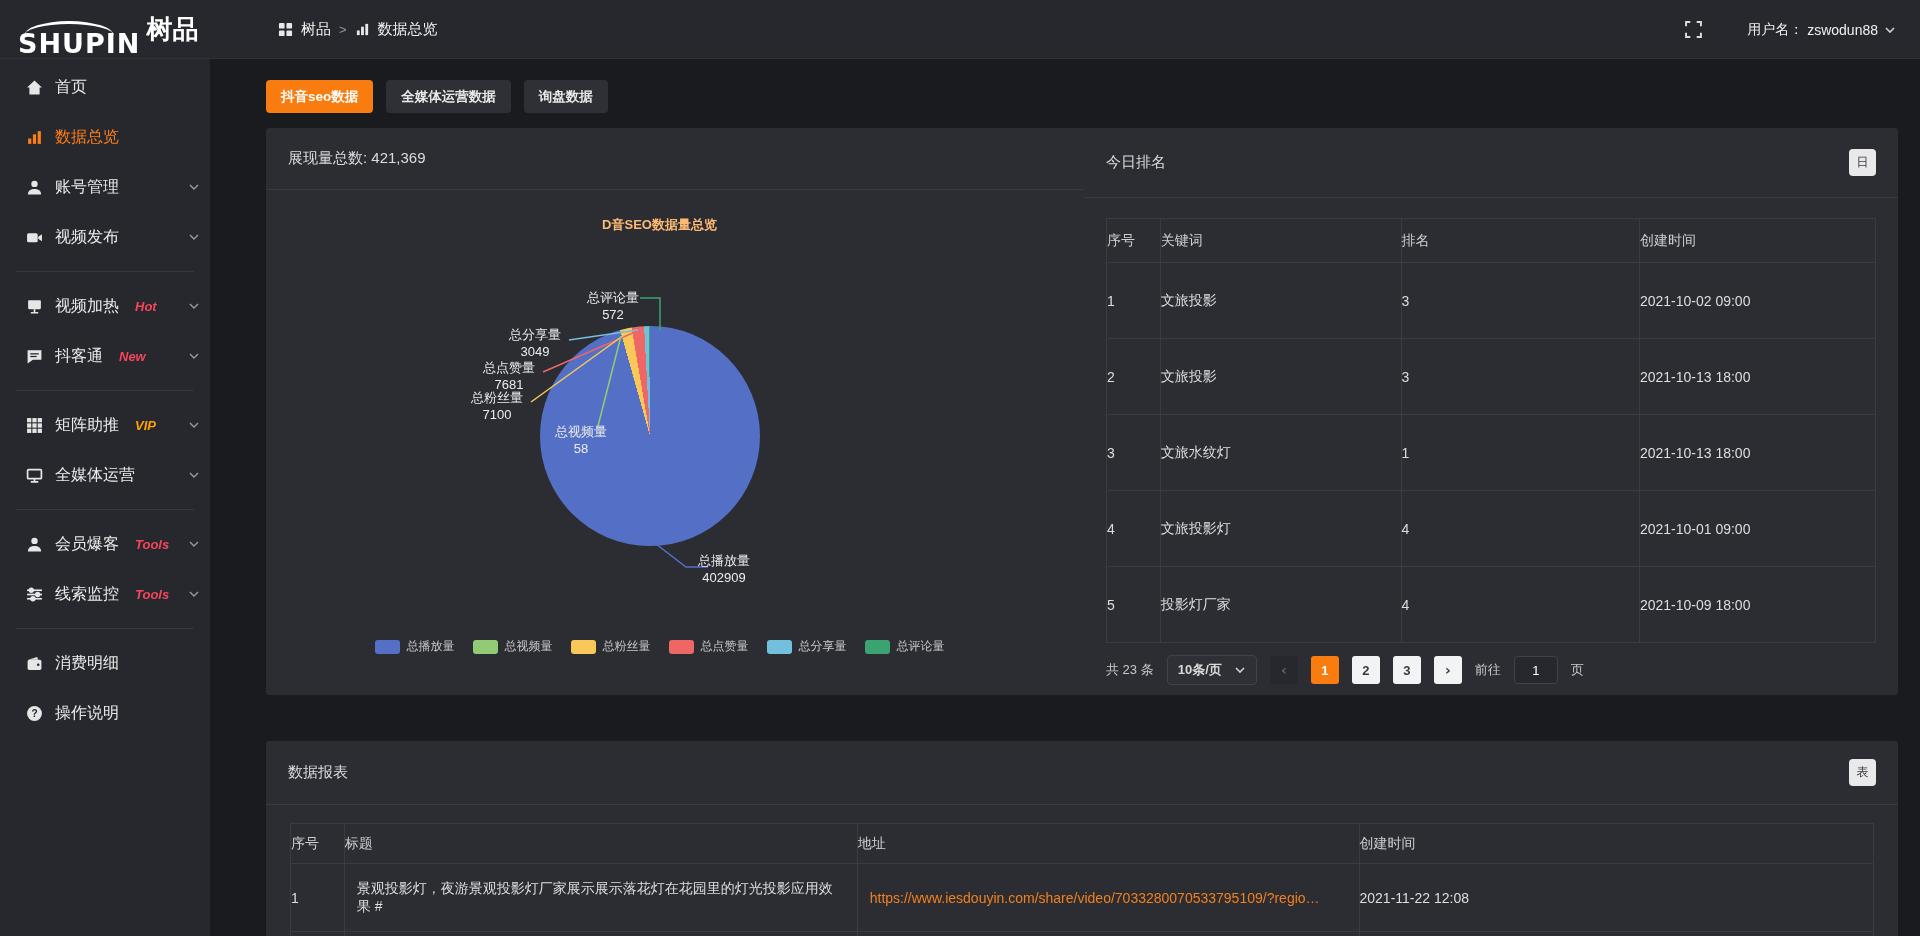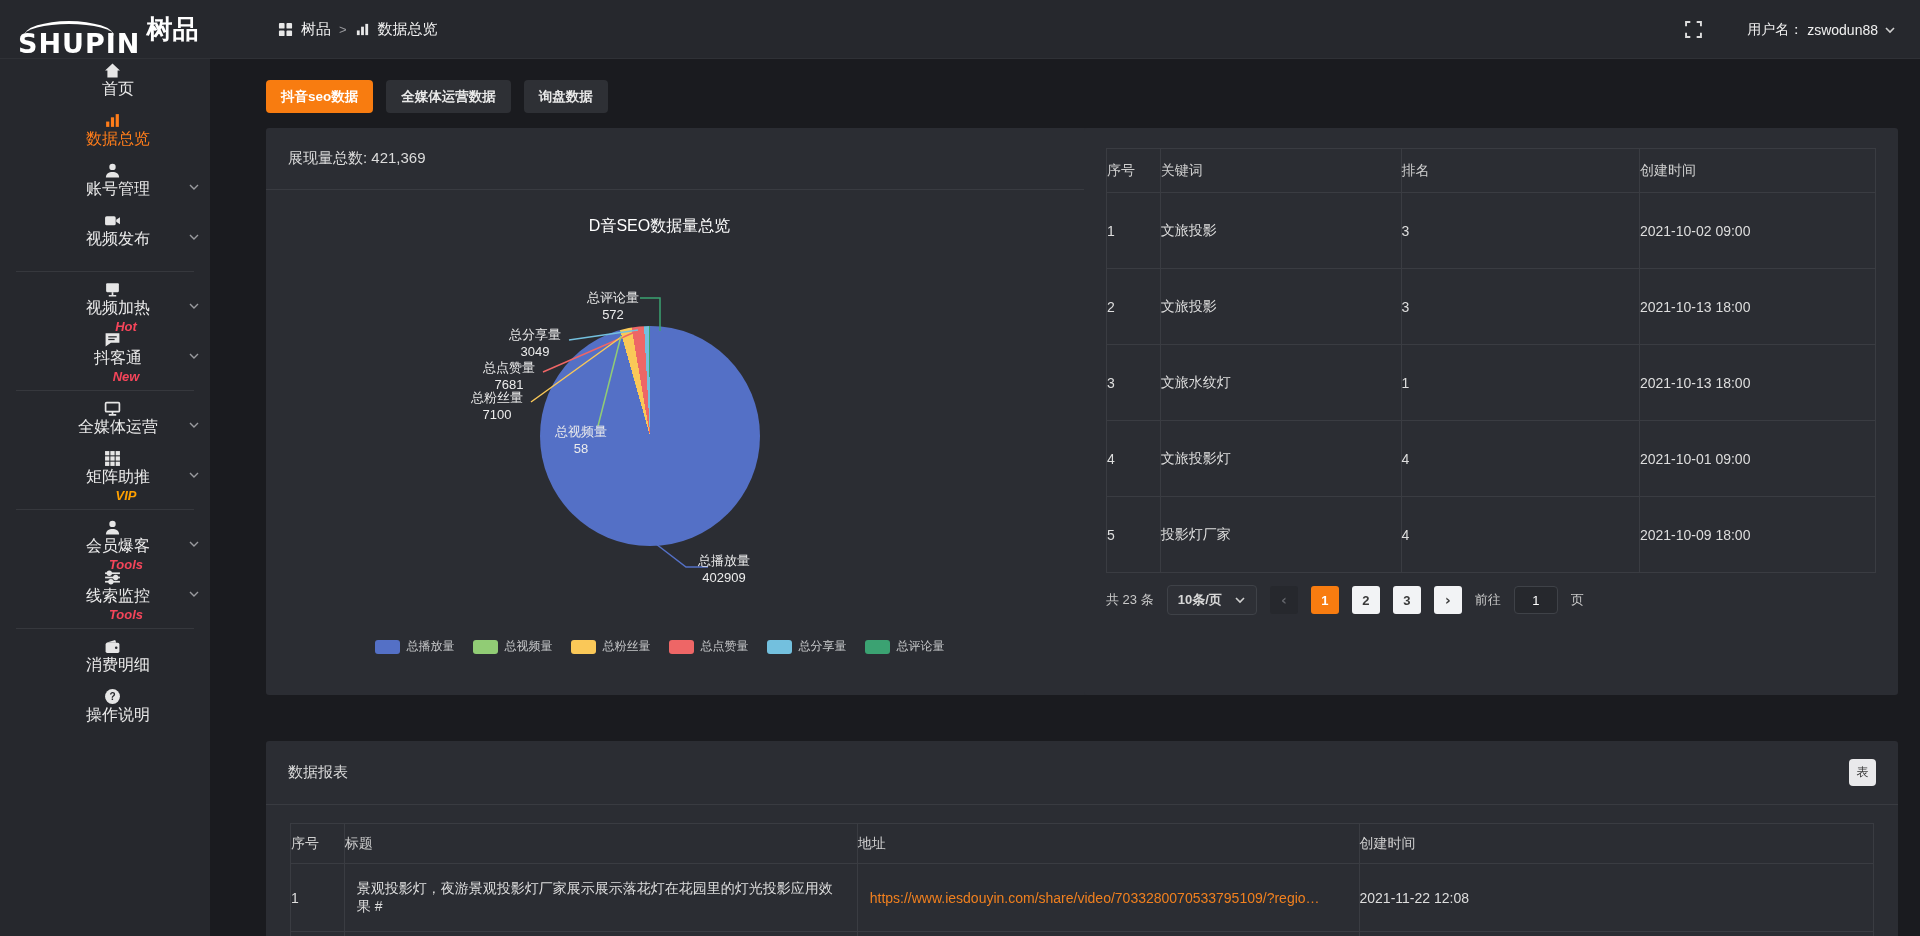--- a/index.html
+++ b/index.html
@@ -16,21 +16,21 @@
   .breadcrumb { position:absolute; left:278px; top:0; height:59px; display:flex; align-items:center; gap:8px; font-size:15px; color:#f2f2f2; }
   .bc-sep { color:#9a9b9f; font-size:13px; }
   .bc-ic { display:inline-flex; width:15px; height:15px; color:#e8e8e8; }
   .topbar-right { position:absolute; right:24px; top:0; height:59px; display:flex; align-items:center; gap:20px; }
   .fullscreen { width:17px; height:17px; display:inline-flex; cursor:pointer; color:#dcdcdc; }
   .userbox { display:flex; align-items:center; gap:4px; font-size:14px; color:#f0f0f0; cursor:pointer;margin-left:25px; }
   .chev-down { display:inline-flex; width:12px; height:12px; color:#cfcfcf; margin-left:2px; }
 
   
   .sidebar { position:absolute; left:0; top:59px; width:210px; height:877px; background:#26282d; z-index:4; }
-  .side-item { position:relative; height:50px; display:flex; align-items:center; padding-left:26px; cursor:pointer; color:#ebebeb;flex-direction:column; }
+  .side-item { position:relative; height:50px; display:flex; align-items:center; padding-left:26px; cursor:pointer; color:#ebebeb; }
   .side-item:first-child { margin-top:3px; }
   .s-icon { display:inline-flex; width:17px; height:17px; margin-right:12px; color:#e6e6e6; flex:none; }
   .s-label { font-size:16px; }
   .side-item.active { color:var(--sidebar_active,#ff7d1a); }
   .side-item.active .s-icon { color:var(--sidebar_active,#ff7d1a); }
   .s-badge { font-size:13px; font-weight:bold; font-style:italic; margin-left:16px; }
   .badge-red { color:var(--hot,#f5455a); }
   .badge-orange { color:var(--vip,#ffa000); }
   .s-chev { position:absolute; right:10px; top:19px; width:12px; height:12px; color:#9a9b9f; display:inline-flex; }
   .side-divider { height:1px; background:#36383d; margin:9px 16px; }
@@ -49,21 +49,21 @@
   .corner-light { background:#e9e9eb; color:#3a3a3a; }
 
   #panel-overview { left:266px; top:128px; width:948px; height:567px; }
   #panel-ranking  { left:1084px; top:128px; width:814px; height:567px; }
   #panel-ranking .panel-header { height:70px; }
   #panel-report   { left:266px; top:741px; width:1632px; height:280px; }
   #panel-report .panel-header { height:64px; }
 
   
   .chart-area { position:relative; width:787px; height:505px; }
-  .chart-title { position:absolute; top:26px; left:0; width:100%; text-align:center; font-size:16px; font-weight:normal; color:#ffffff; }
+  .chart-title { position:absolute; top:26px; left:0; width:100%; text-align:center; font-size:13px; font-weight:bold; color:#fdba74; }
   .pie { position:absolute; left:274px; top:136px; width:220px; height:220px; border-radius:50%; background:#5470c6; }
   .connectors { position:absolute; left:0; top:0; }
   .connectors polyline { fill:none; stroke-width:1.5; }
   .plabel { position:absolute; width:96px; display:flex; flex-direction:column; align-items:center; font-size:13px; line-height:17px; color:#ececec; }
   .pl-comment { left:299px; top:99px; }
   .pl-share   { left:221px; top:136px; }
   .pl-like    { left:195px; top:169px; }
   .pl-fans    { left:183px; top:199px; }
   .pl-video   { left:267px; top:233px; }
   .pl-play    { left:410px; top:362px; }
@@ -249,51 +249,51 @@
       <span class="s-chev">
           <svg viewBox="0 0 12 12" fill="none" stroke="currentColor" stroke-width="1.4">
             <path d="M2 4l4 4 4-4"></path>
           </svg>
         </span>
     </div>
     <div class="side-divider"></div>
     <div class="side-item">
       <span class="s-icon">
           <svg viewBox="0 0 16 16">
-            <g fill="none" stroke="currentColor" stroke-width="1.6">
-              <rect x="1.5" y="2.5" width="13" height="8.5" rx="1"></rect>
-              <path d="M8 11v2.5M4.5 14h7"></path>
-            </g>
-          </svg>
-        </span>
-      <span class="s-label">全媒体运营</span>
-      <span class="s-chev">
-          <svg viewBox="0 0 12 12" fill="none" stroke="currentColor" stroke-width="1.4">
-            <path d="M2 4l4 4 4-4"></path>
-          </svg>
-        </span>
-    </div>
-    <div class="side-item">
-      <span class="s-icon">
-          <svg viewBox="0 0 16 16">
             <g fill="currentColor">
               <rect x="1" y="1" width="4" height="4"></rect>
               <rect x="6" y="1" width="4" height="4"></rect>
               <rect x="11" y="1" width="4" height="4"></rect>
               <rect x="1" y="6" width="4" height="4"></rect>
               <rect x="6" y="6" width="4" height="4"></rect>
               <rect x="11" y="6" width="4" height="4"></rect>
               <rect x="1" y="11" width="4" height="4"></rect>
               <rect x="6" y="11" width="4" height="4"></rect>
               <rect x="11" y="11" width="4" height="4"></rect>
             </g>
           </svg>
         </span>
       <span class="s-label">矩阵助推</span>
       <span class="s-badge badge-orange">VIP</span>
+      <span class="s-chev">
+          <svg viewBox="0 0 12 12" fill="none" stroke="currentColor" stroke-width="1.4">
+            <path d="M2 4l4 4 4-4"></path>
+          </svg>
+        </span>
+    </div>
+    <div class="side-item">
+      <span class="s-icon">
+          <svg viewBox="0 0 16 16">
+            <g fill="none" stroke="currentColor" stroke-width="1.6">
+              <rect x="1.5" y="2.5" width="13" height="8.5" rx="1"></rect>
+              <path d="M8 11v2.5M4.5 14h7"></path>
+            </g>
+          </svg>
+        </span>
+      <span class="s-label">全媒体运营</span>
       <span class="s-chev">
           <svg viewBox="0 0 12 12" fill="none" stroke="currentColor" stroke-width="1.4">
             <path d="M2 4l4 4 4-4"></path>
           </svg>
         </span>
     </div>
     <div class="side-divider"></div>
     <div class="side-item">
       <span class="s-icon">
           <svg viewBox="0 0 16 16">
@@ -425,20 +425,24 @@
           </span>
         <span class="legend-item">
             <span class="swatch" style="background: rgb(59, 162, 114);"></span>
             <span class="legend-label">总评论量</span>
           </span>
       </div>
     </div>
   </div>
 
   <div class="panel" id="panel-ranking">
+    <div class="panel-header">
+      <span class="panel-title">今日排名</span>
+      <span class="corner-badge corner-light">日</span>
+    </div>
     <div class="rank-body">
       <table class="rank-table">
         <thead>
           <tr>
             <th>序号</th>
             <th>关键词</th>
             <th>排名</th>
             <th>创建时间</th>
           </tr>
         </thead>

